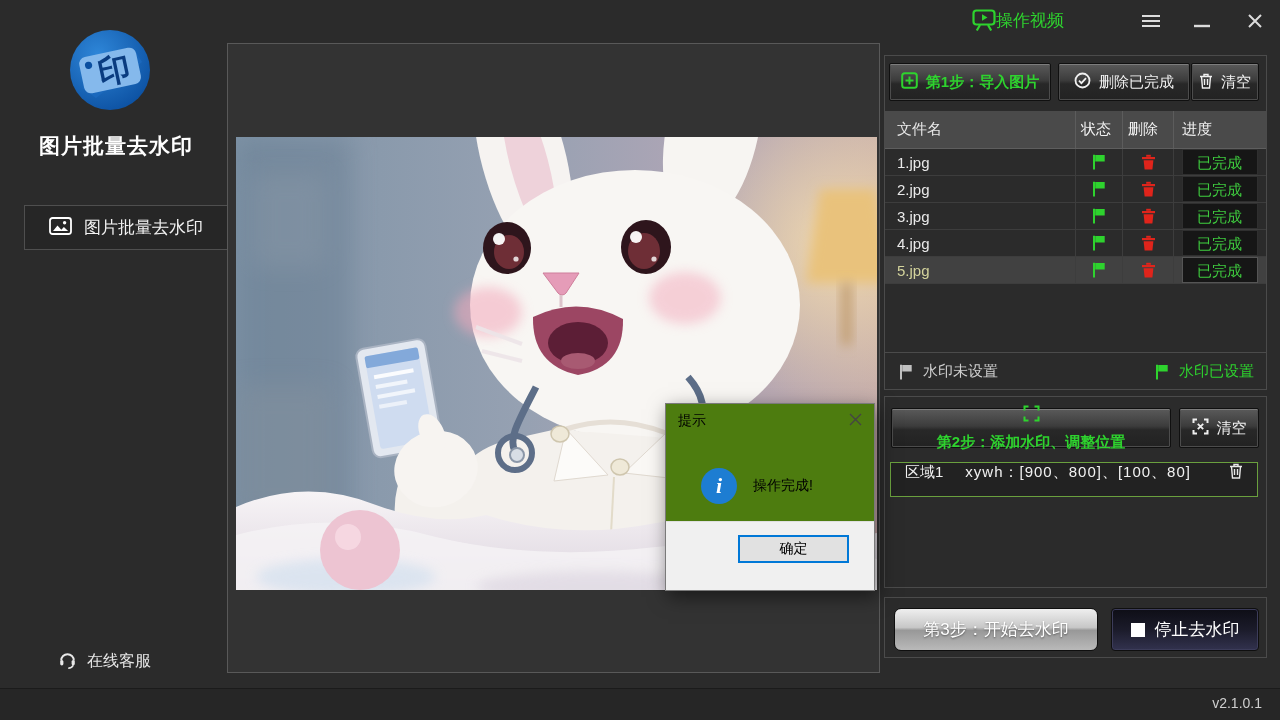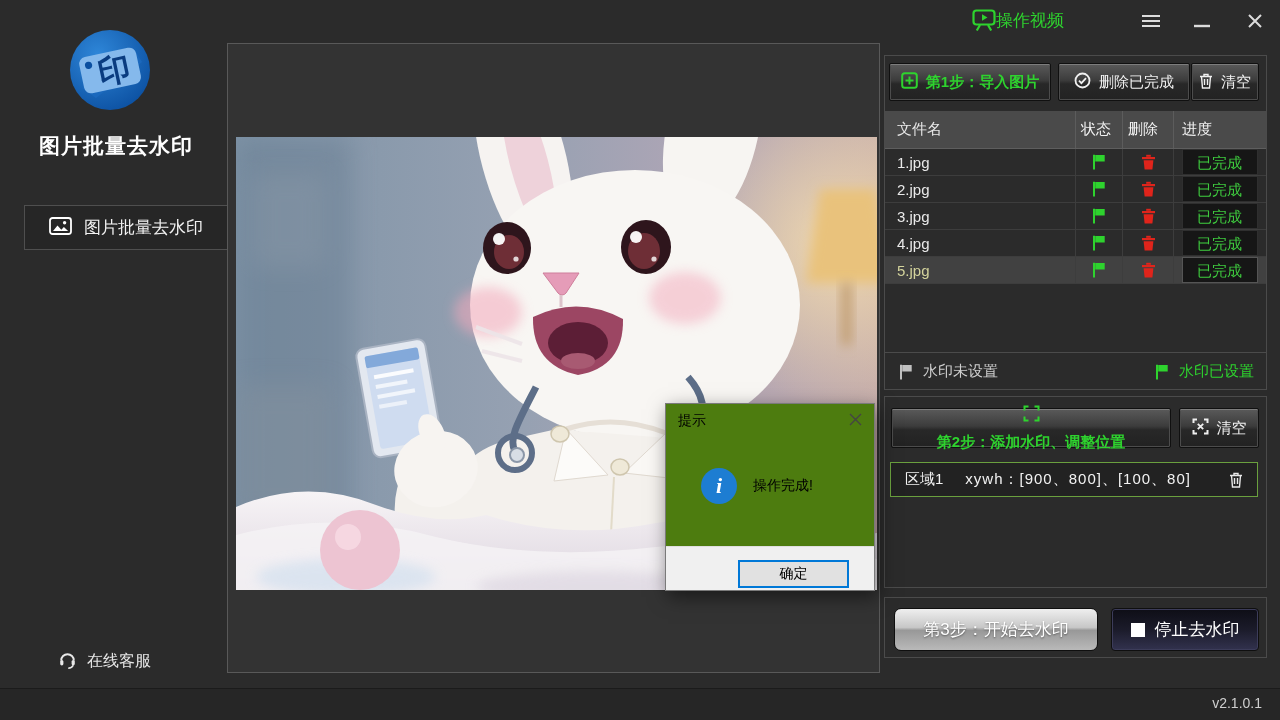--- a/index.html
+++ b/index.html
@@ -54,21 +54,21 @@
     background:#161616; border:1px solid #2f2f2f; color:#3ecb3e; font-size:15px; }
   .trow.selected .badge { border-color:#555; }
   
   .legend { position:absolute; left:0; top:296px; width:381px; height:38px; border-top:1px solid #4b4b4b;
     display:flex; align-items:center; }
   .legend .lbl { font-size:15px; }
   .legend .unset { color:#cfcfcf; margin-left:10px; }
   .legend .set { color:#2ed32e; margin-left:10px; }
   
   .region { position:absolute; left:5px; top:65px; width:368px; height:35px;
-    background:#222; border:1px solid #6aa03e; display:flex; align-items:center; font-size:15px; color:#f2f2f2; }
+    background:#222; border:1px solid #6aa03e; display:flex; align-items:flex-start; font-size:15px; color:#f2f2f2; }
   .region .r-label { margin-left:14px; }
   .region .r-coords { margin-left:22px; letter-spacing:1px; }
   .region .r-trash { margin-left:auto; margin-right:14px; cursor:pointer; display:flex; }
   
   .btn-silver {
     position:absolute; left:9px; top:10px; width:204px; height:43px;
     background:linear-gradient(180deg,#efefef,#c7c7c7 45%,#989898 52%,#b9b9b9);
     border:1px solid #0f0f0f; border-radius:7px; display:flex; align-items:center; justify-content:center;
     color:#fff; font-size:17px; text-shadow:0 1px 2px rgba(0,0,0,.45); cursor:pointer;
   }
@@ -86,21 +86,21 @@
   
   .dialog { position:absolute; left:665px; top:403px; width:210px; height:188px;
     background:#4d7c0f; border:1px solid #7a7a7a; box-shadow:3px 6px 18px rgba(0,0,0,.5); color:#111; }
   .dlg-title { position:absolute; left:12px; top:8px; font-size:14px; color:#000; }
   .dlg-close { position:absolute; right:8px; top:6px; width:22px; height:22px; display:flex; align-items:center; justify-content:center; cursor:pointer; }
   .dlg-body { position:absolute; left:0; top:30px; width:100%; height:103px; display:flex; align-items:center; }
   .info-ic { width:36px; height:36px; border-radius:50%; background:#1d7dd2; color:#fff;
     display:flex; align-items:center; justify-content:center; font-size:22px; font-weight:bold;
     font-family:"Liberation Serif","DejaVu Serif",serif; margin-left:35px; font-style:italic; }
   .dlg-msg { font-size:14px; margin-left:16px; color:#000; }
-  .dlg-foot { position:absolute; left:0; bottom:0; width:100%; height:44px; background:#f0f0f0; border-top:1px solid #dfdfdf; }
+  .dlg-foot { position:absolute; left:0; bottom:0; width:100%; height:69px; background:#f0f0f0; border-top:1px solid #dfdfdf; }
   .dlg-ok { position:absolute; right:25px; top:13px; width:111px; height:28px; background:#e1e1e1;
     border:2px solid #0078d7; font-size:14px; color:#000; display:flex; align-items:center; justify-content:center;
     cursor:pointer; font-family:inherit; }
 </style>
 </head>
 <body>
 
 <div class="app">
 
   <div class="video-link">

